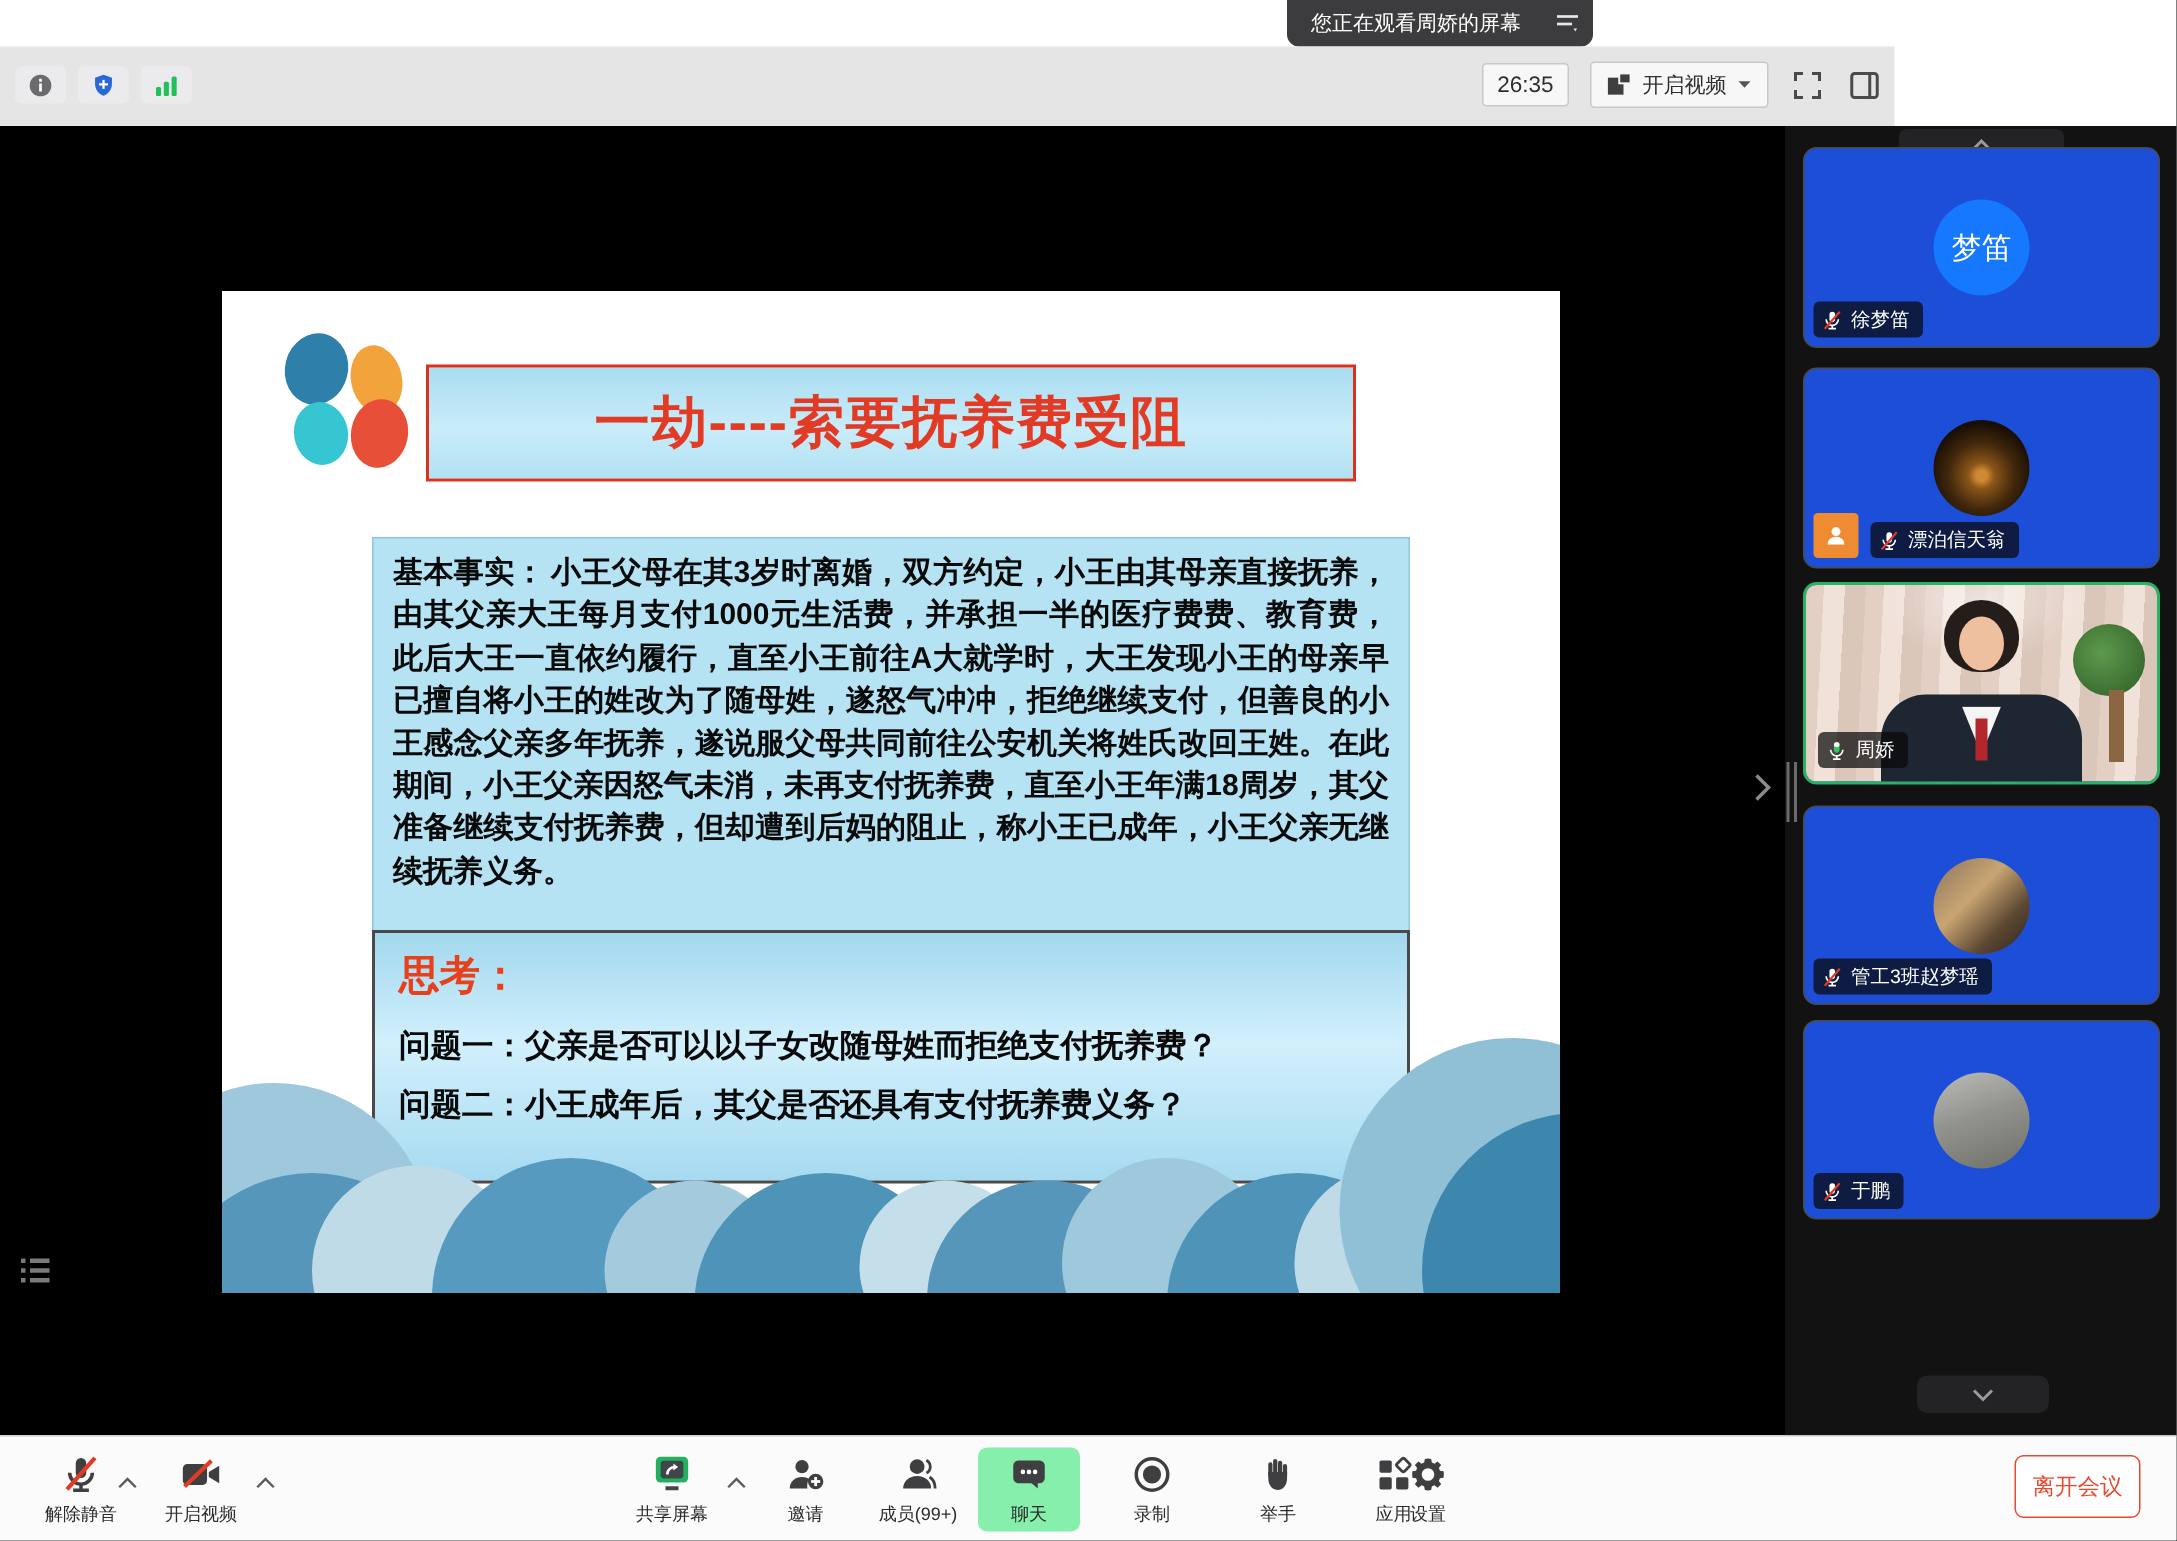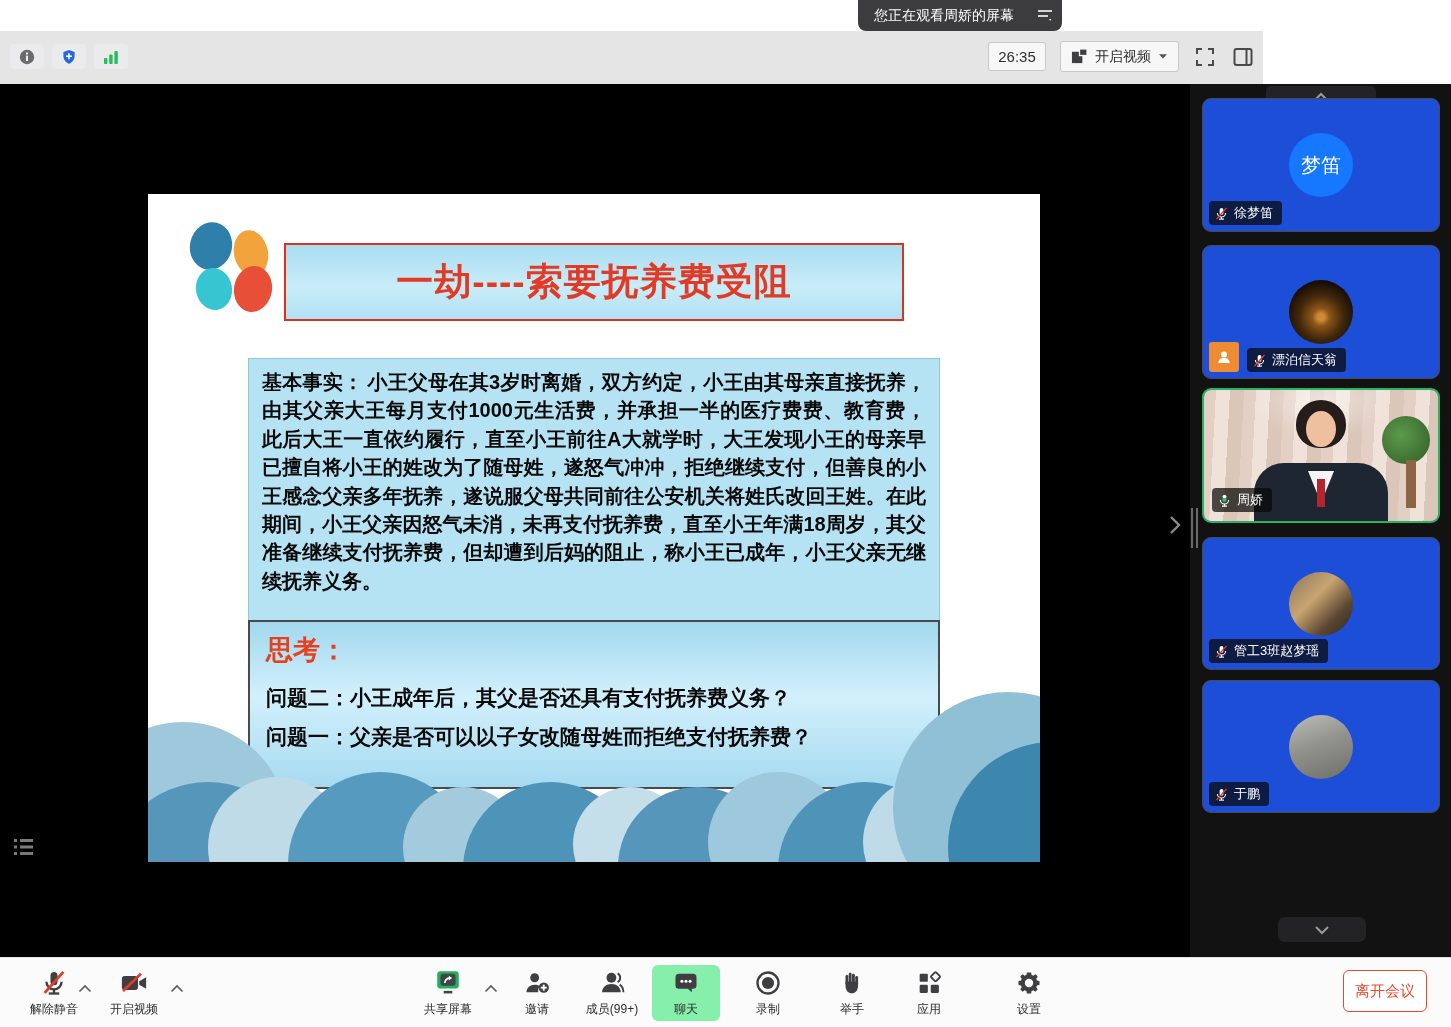--- a/index.html
+++ b/index.html
@@ -193,22 +193,22 @@
         <span class="petal br"></span>
     </div>
     <div class="slide-title">
       <span>一劫----索要抚养费受阻</span>
     </div>
     <div class="fact-box">
       <span class="flabel">基本事实：</span><span>小王父母在其3岁时离婚，双方约定，小王由其母亲直接抚养，由其父亲大王每月支付1000元生活费，并承担一半的医疗费费、教育费，此后大王一直依约履行，直至小王前往A大就学时，大王发现小王的母亲早已擅自将小王的姓改为了随母姓，遂怒气冲冲，拒绝继续支付，但善良的小王感念父亲多年抚养，遂说服父母共同前往公安机关将姓氏改回王姓。在此期间，小王父亲因怒气未消，未再支付抚养费，直至小王年满18周岁，其父准备继续支付抚养费，但却遭到后妈的阻止，称小王已成年，小王父亲无继续抚养义务。</span>
     </div>
     <div class="think-box">
       <div class="think-label">思考：</div>
+      <div class="qline">问题一：父亲是否可以以子女改随母姓而拒绝支付抚养费？</div>
       <div class="qline">问题二：小王成年后，其父是否还具有支付抚养费义务？</div>
-      <div class="qline">问题一：父亲是否可以以子女改随母姓而拒绝支付抚养费？</div>
     </div>
     <div class="hills">
       <span class="hill" style="left:-70px;bottom:-70px;width:210px;height:210px;background:#9ec8db;"></span>
       <span class="hill" style="left:-40px;bottom:-120px;width:200px;height:200px;background:#5596ba;"></span>
       <span class="hill" style="left:60px;bottom:-55px;width:140px;height:140px;background:#bfdbe7;"></span>
       <span class="hill" style="left:140px;bottom:-95px;width:185px;height:185px;background:#579ac0;"></span>
       <span class="hill" style="left:255px;bottom:-45px;width:120px;height:120px;background:#a3cbdd;"></span>
       <span class="hill" style="left:315px;bottom:-95px;width:175px;height:175px;background:#4e93b8;"></span>
       <span class="hill" style="left:425px;bottom:-40px;width:115px;height:115px;background:#c4dfea;"></span>
       <span class="hill" style="left:470px;bottom:-85px;width:160px;height:160px;background:#5596ba;"></span>
@@ -451,21 +451,21 @@
       <g fill="#3f3f41">
         <rect x="4" y="4" width="7" height="7" rx="1"></rect>
         <rect x="4" y="13.5" width="7" height="7" rx="1"></rect>
         <rect x="13.5" y="13.5" width="7" height="7" rx="1"></rect>
       </g>
       <rect x="14.6" y="3.6" width="6" height="6" rx="1" transform="rotate(45 17.6 6.6)" fill="none" stroke="#3f3f41" stroke-width="1.6"></rect>
     </svg>
     <span class="lbl">应用</span>
   </div>
 
-  <div class="bitem" style="left:997px;width:64px;">
+  <div class="bitem" style="left:920px;width:64px;">
     <svg width="28" height="28" viewBox="0 0 24 24">
       <path fill-rule="evenodd" fill="#3f3f41" d="M20.9 13.8a9 9 0 0 0 0-3.6l-2.1-.4a7 7 0 0 0-.6-1.5l1.3-1.7a9 9 0 0 0-2.1-2.1l-1.7 1.3a7 7 0 0 0-1.5-.6l-.4-2.1a9 9 0 0 0-3.6 0l-.4 2.1a7 7 0 0 0-1.5.6L6.6 4.5a9 9 0 0 0-2.1 2.1l1.3 1.7a7 7 0 0 0-.6 1.5l-2.1.4a9 9 0 0 0 0 3.6l2.1.4a7 7 0 0 0 .6 1.5l-1.3 1.7a9 9 0 0 0 2.1 2.1l1.7-1.3a7 7 0 0 0 1.5.6l.4 2.1a9 9 0 0 0 3.6 0l.4-2.1a7 7 0 0 0 1.5-.6l1.7 1.3a9 9 0 0 0 2.1-2.1l-1.3-1.7a7 7 0 0 0 .6-1.5zM12 15.6a3.6 3.6 0 1 1 0-7.2 3.6 3.6 0 0 1 0 7.2z"></path>
     </svg>
     <span class="lbl">设置</span>
   </div>
 
   <div class="leave-btn">
     <span>离开会议</span>
   </div>
 </div>

